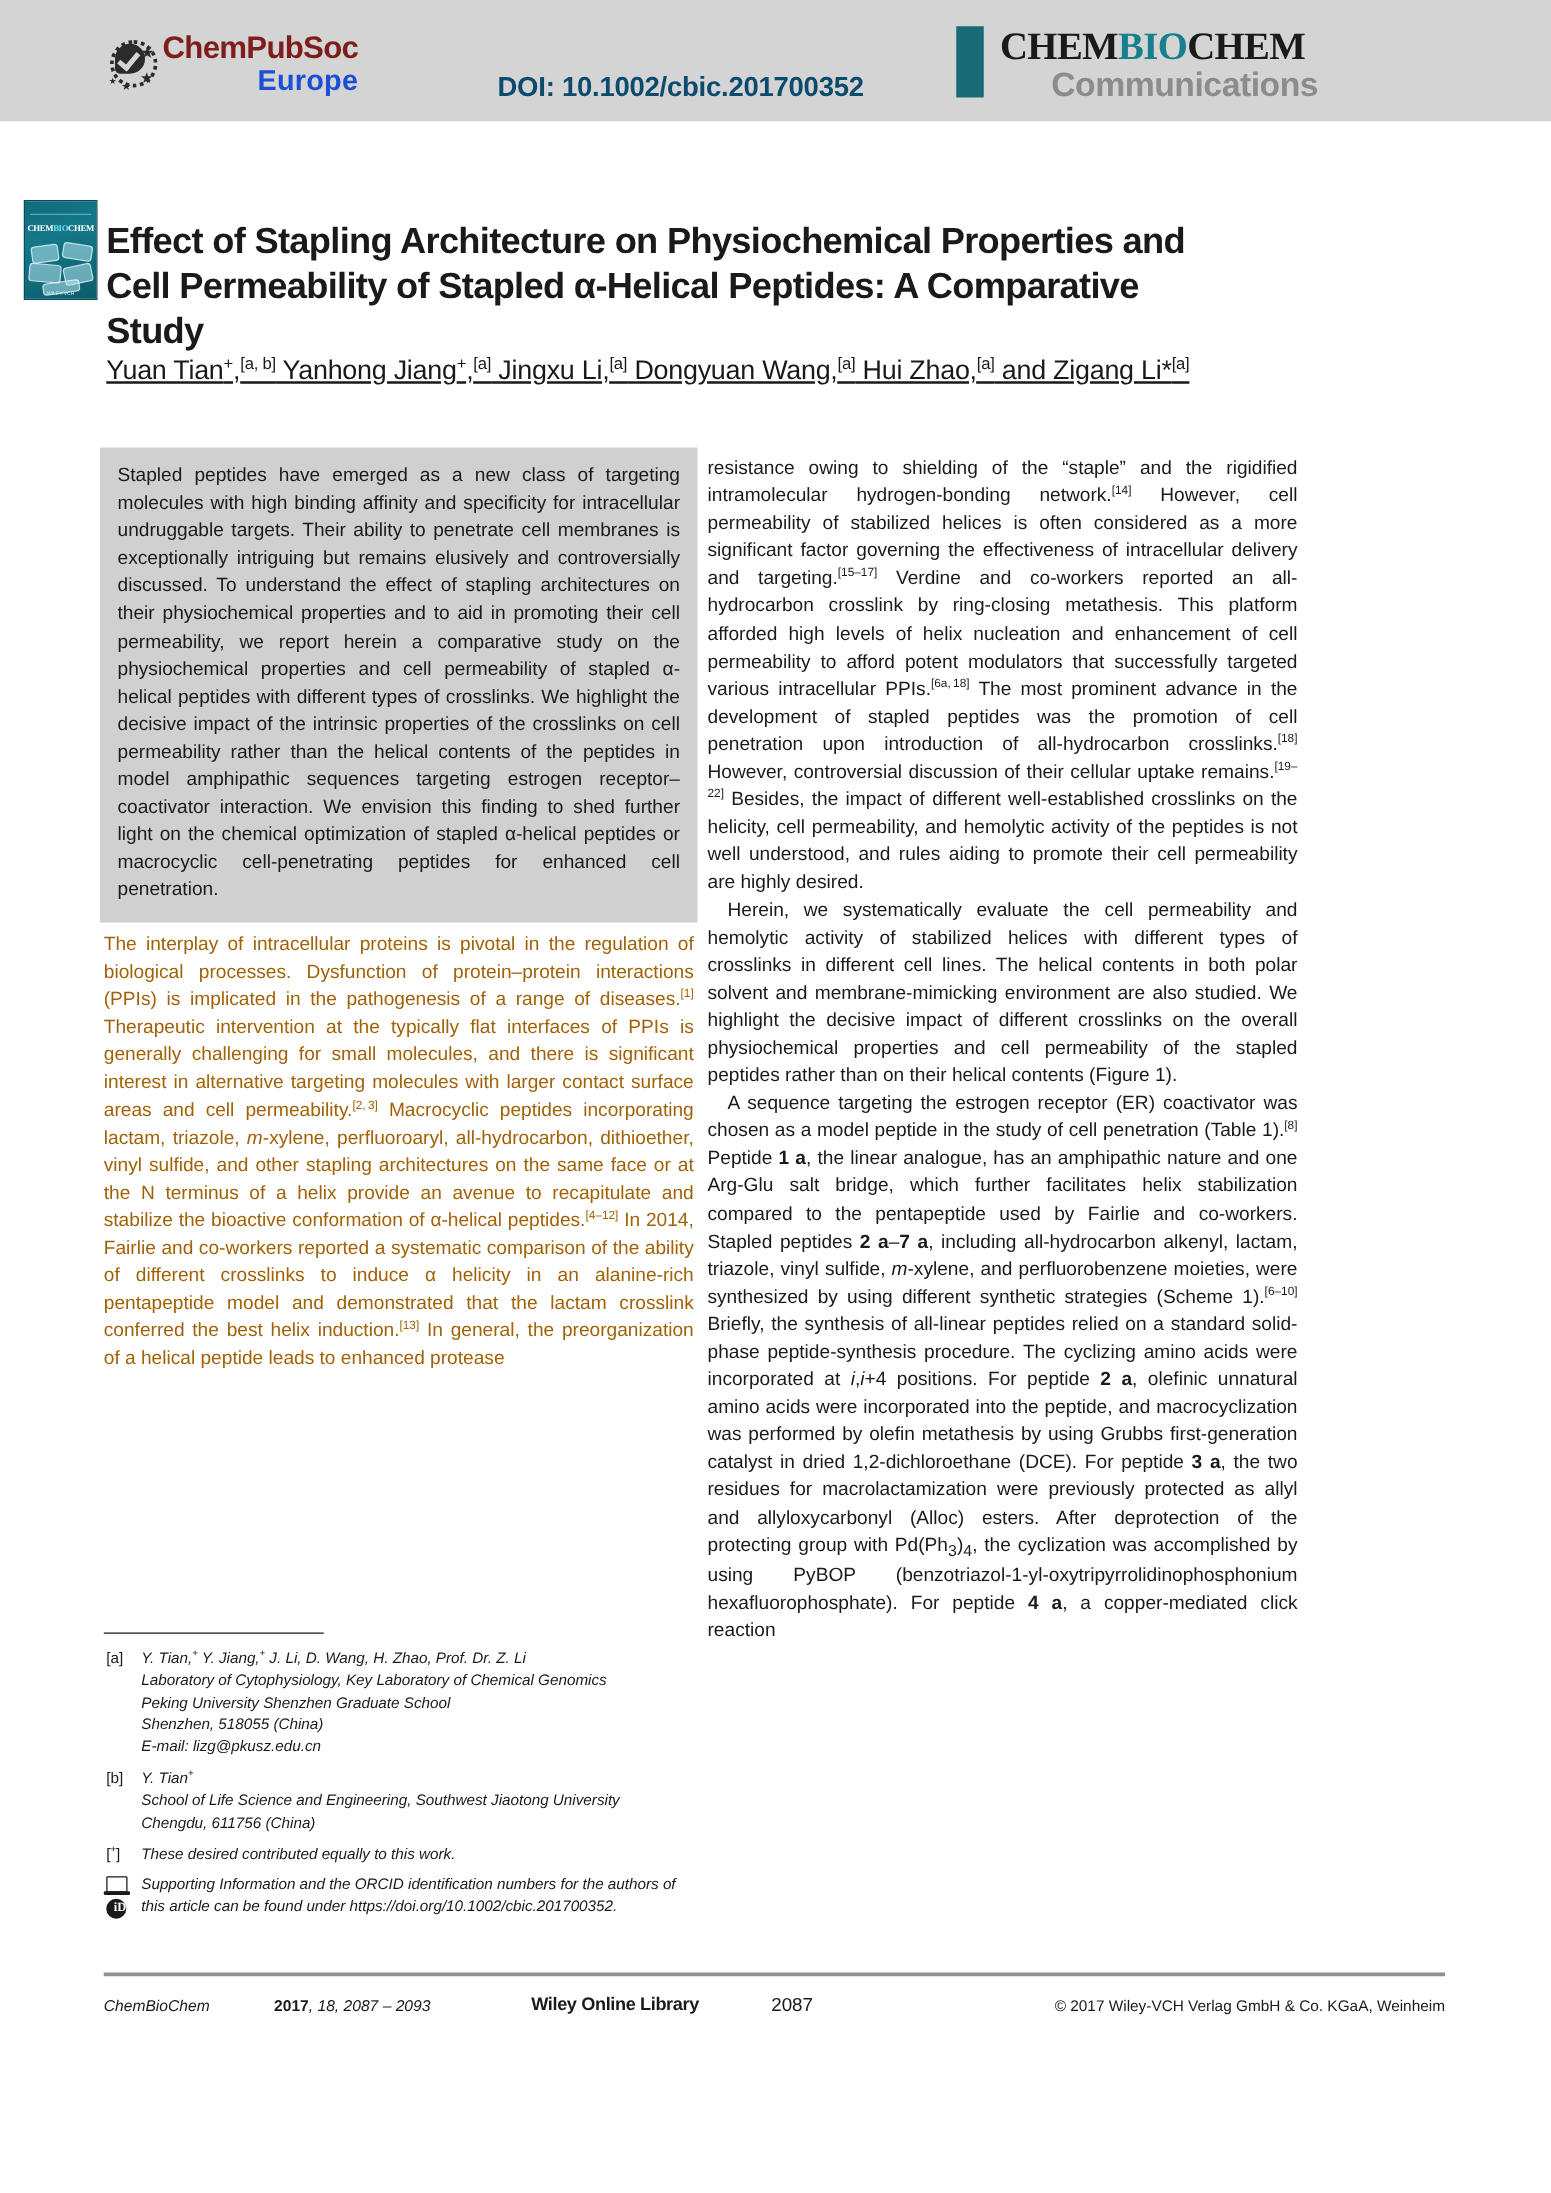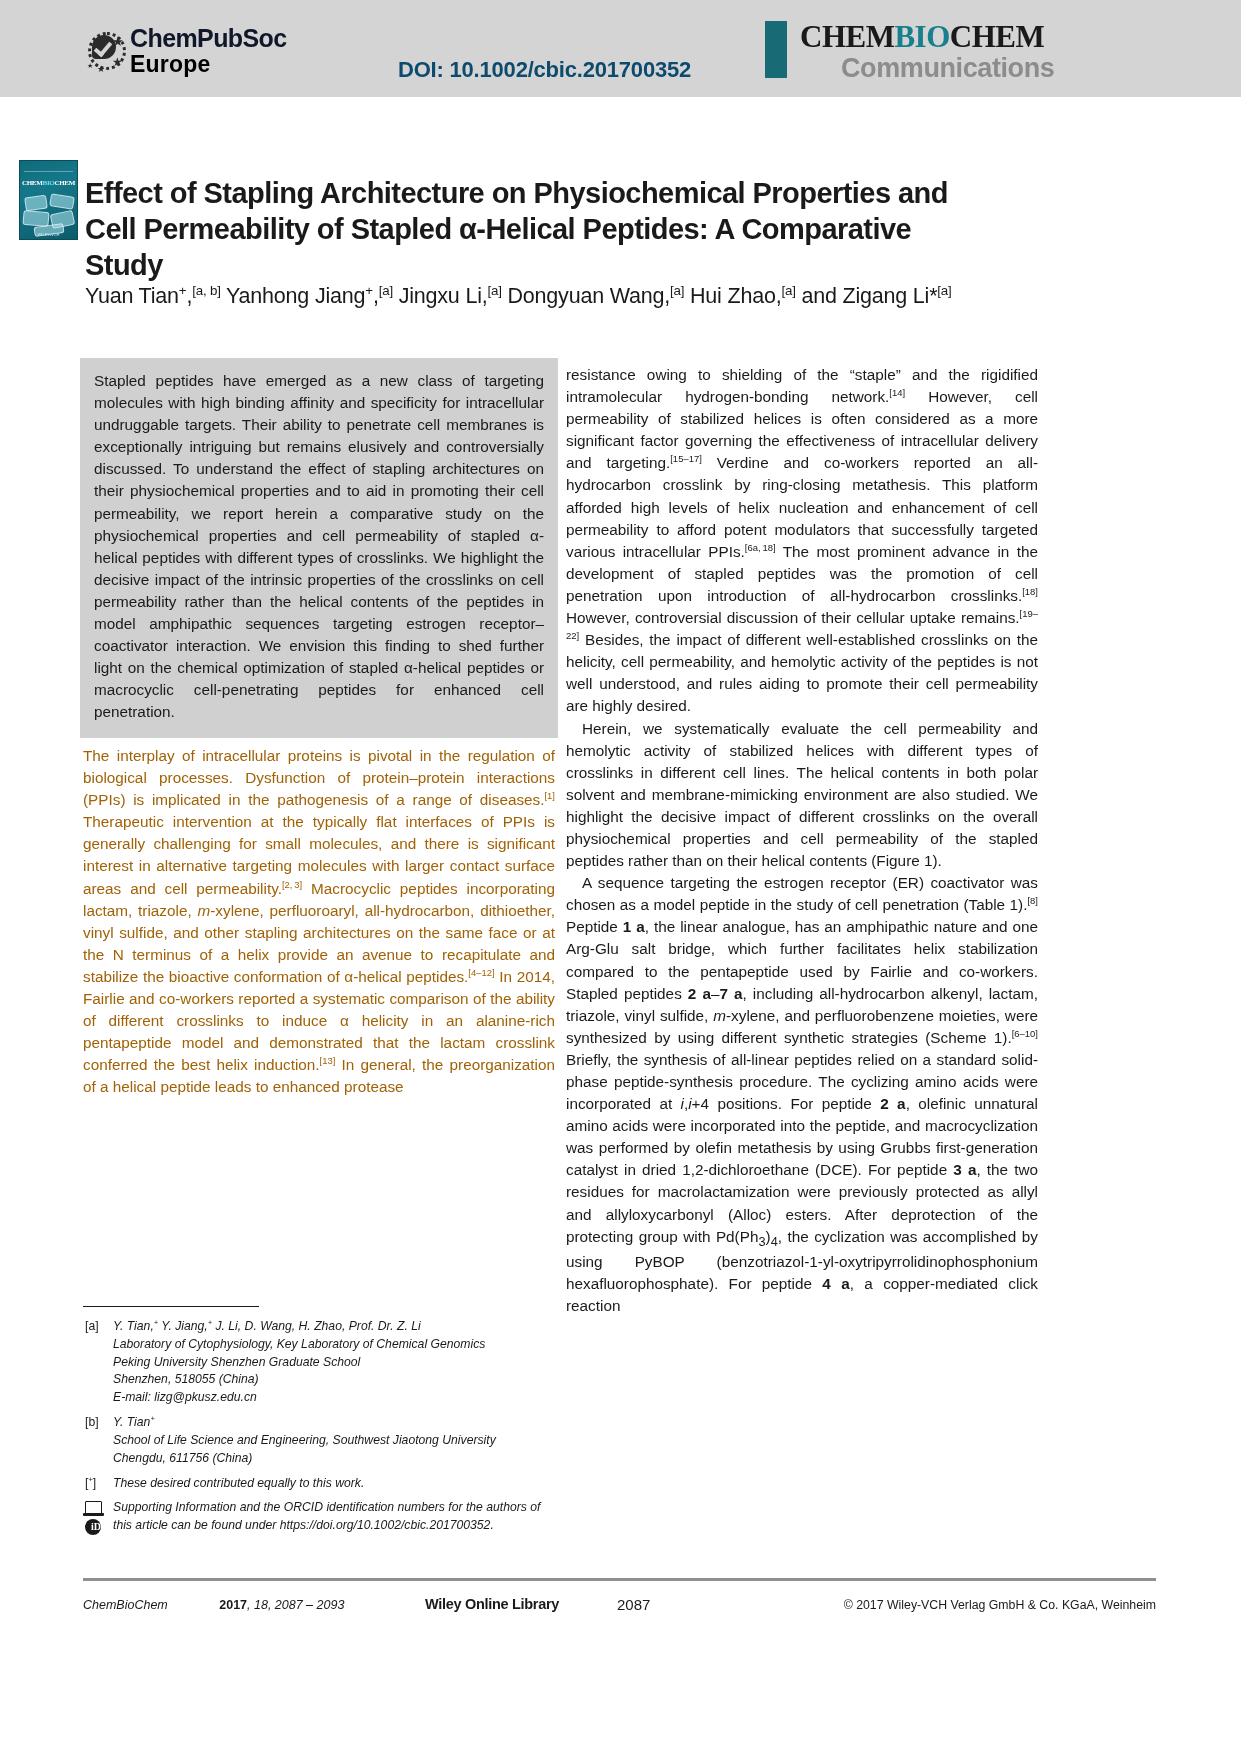--- a/index.html
+++ b/index.html
@@ -40,25 +40,25 @@
     border-right:4px solid #d4d4d4;border-bottom:4px solid #d4d4d4;
     transform:rotate(40deg);
   }
   .cps-mark .st{position:absolute;color:#2b2b2b;font-size:11px;line-height:1;}
   .cps-mark .st1{left:27px;top:6px;font-size:13px;}
   .cps-mark .st2{left:27px;top:27px;font-size:12px;}
   .cps-mark .st3{left:12px;top:36px;font-size:9px;}
   .cps-mark .st4{left:2px;top:33px;font-size:7px;}
   .cps-text{display:flex;flex-direction:column;line-height:1.0;}
   .cps-text .l1{
-    font-size:25px;font-weight:bold;color:#0f172a;letter-spacing:-0.6px;
+    font-size:25px;font-weight:bold;color:#7f1d1d;letter-spacing:-0.6px;
   }
   .cps-text .l2{
-    font-size:23px;font-weight:bold;color:#000000;letter-spacing:0.2px;
-    text-align:left;margin-top:2px;
+    font-size:23px;font-weight:bold;color:#1d4ed8;letter-spacing:0.2px;
+    text-align:right;margin-top:2px;
   }
 
   .doi{
     position:absolute;left:398px;top:57px;
     font-size:22px;font-weight:bold;color:#0c4a6e;letter-spacing:-0.2px;
   }
 
   .cbc-block{
     position:absolute;left:765px;top:21px;
     display:flex;align-items:flex-start;
@@ -106,21 +106,21 @@
   }
 
   
   .title{
     position:absolute;left:85px;top:157px;width:880px;
     font-size:29px;font-weight:bold;line-height:1.23;
     letter-spacing:-0.55px;color:#1a1a1a;
   }
   .authors{
     position:absolute;left:85px;top:282px;width:880px;
-    font-size:21.5px;line-height:1.32;color:#1a1a1a;letter-spacing:-0.2px;
+    font-size:21.5px;line-height:1.32;color:#1a1a1a;letter-spacing:-0.2px;text-decoration:underline;
   }
   sup{font-size:0.62em;vertical-align:super;line-height:0;}
 
   
   .abstract{
     position:absolute;left:80px;top:358px;width:478px;
     background:#d0d0d0;
     padding:12px 14px 14px 14px;
     box-sizing:border-box;
     font-size:15.3px;line-height:1.445;

